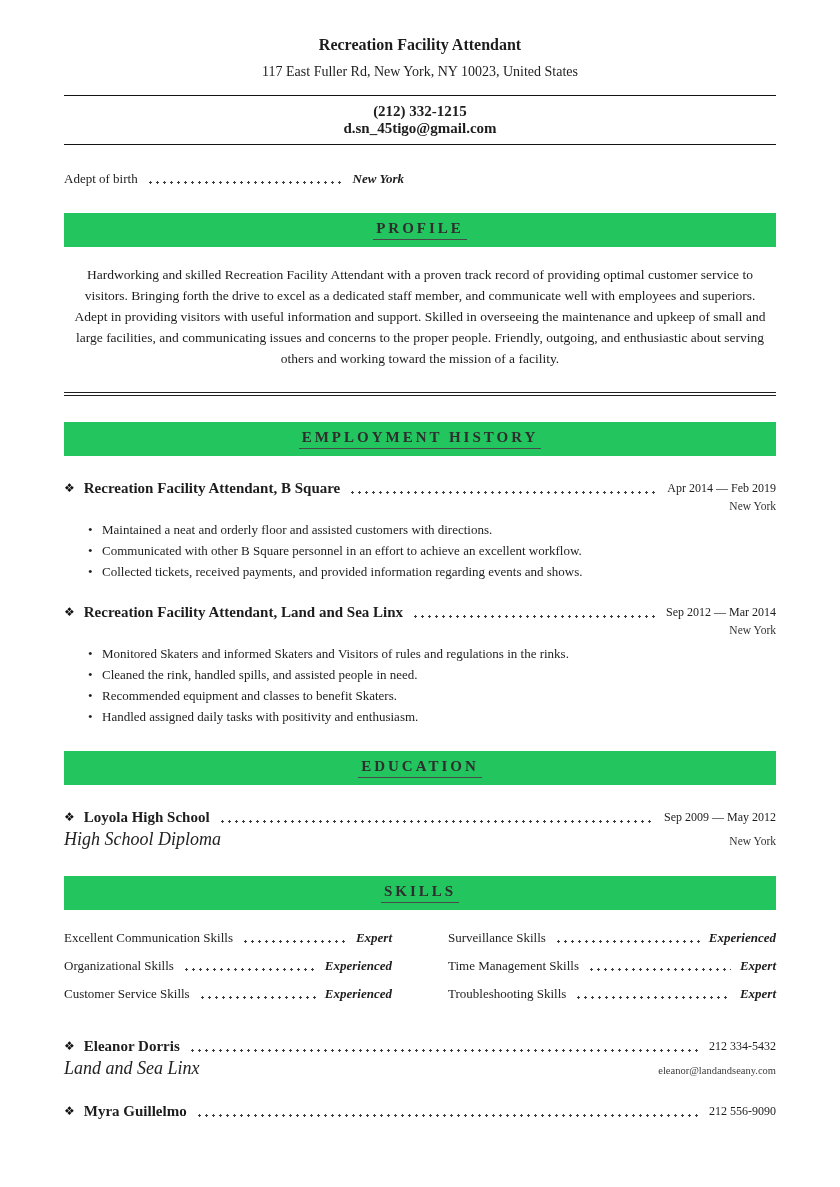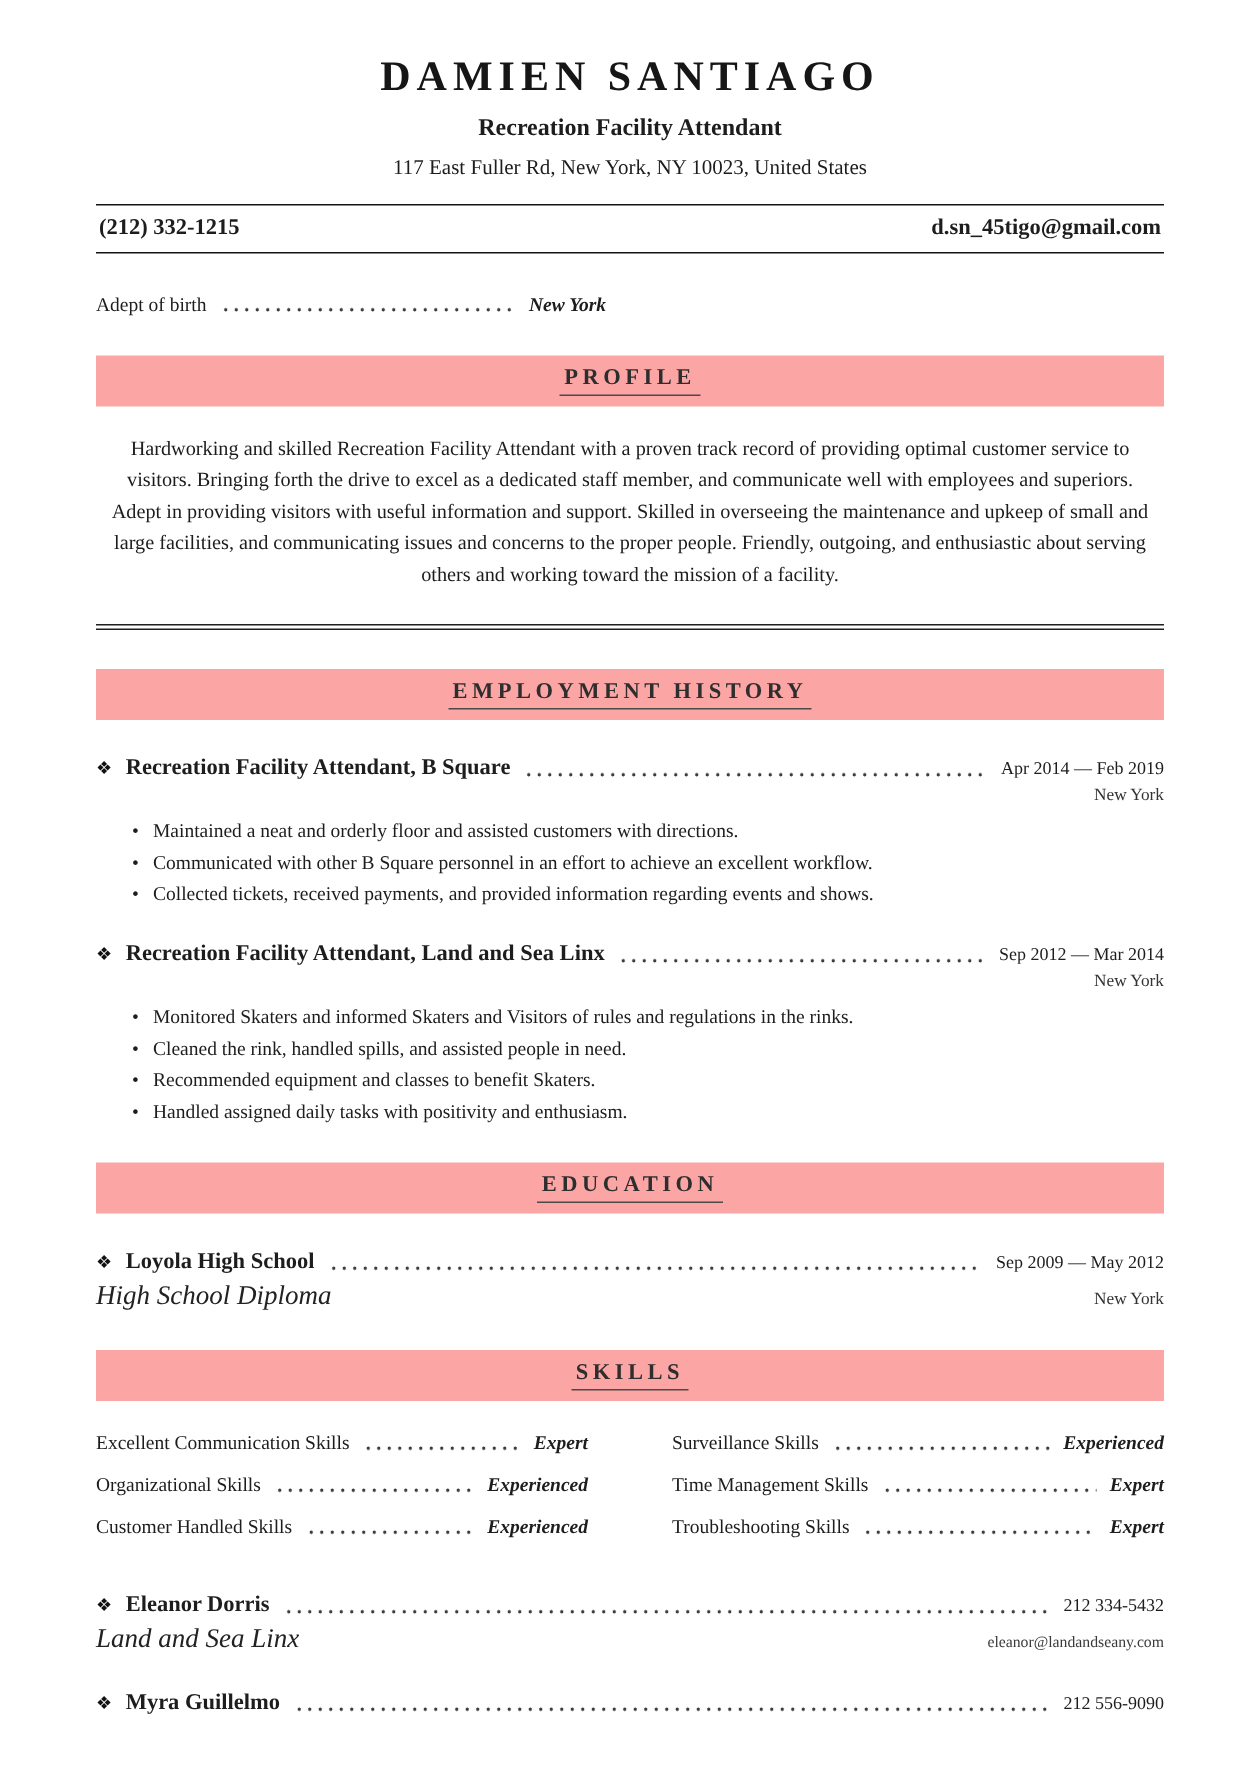--- a/index.html
+++ b/index.html
@@ -36,35 +36,36 @@
   }
   .contact-band {
     display: flex;
     justify-content: space-between;
     align-items: center;
     border-top: 1px solid #141414;
     border-bottom: 1px solid #141414;
     padding: 7px 2px;
     font-weight: 700;
     font-size: 15px;
+    flex-direction: column;
   }
 
   
   .dots {
     flex: 1 1 auto;
     height: 3px;
     margin: 0 9px 3px;
     align-self: flex-end;
     background-image: radial-gradient(circle, #3c3c3c 1.1px, rgba(0,0,0,0) 1.3px);
     background-size: 7px 3px;
     background-repeat: repeat-x;
     background-position: left bottom;
   }
   .section-band {
-    background: #fca5a5;
+    background: #22c55e;
     text-align: center;
     padding: 6px 0 7px;
     margin-top: 26px;
   }
   .section-title {
     display: inline-block;
     font-size: 15px;
     font-weight: 700;
     letter-spacing: 3px;
     color: #2e2e2e;
@@ -142,21 +143,20 @@
     margin-bottom: 12px;
   }
   .skill-name { white-space: nowrap; }
   .skill-level { font-weight: 700; font-style: italic; white-space: nowrap; }
 </style>
 </head>
 <body>
 
 <div class="page">
 
-  <h1 class="name">DAMIEN SANTIAGO</h1>
   <div class="headline">Recreation Facility Attendant</div>
   <div class="address">117 East Fuller Rd, New York, NY 10023, United States</div>
 
   <div class="contact-band">
     <span>(212) 332-1215</span>
     <span>d.sn_45tigo@gmail.com</span>
   </div>
 
   <div class="pob-row">
     <span>Adept of birth</span>
@@ -245,21 +245,21 @@
       <span class="skill-name">Organizational Skills</span>
       <span class="dots"></span>
       <span class="skill-level">Experienced</span>
     </div>
     <div class="skill-row">
       <span class="skill-name">Time Management Skills</span>
       <span class="dots"></span>
       <span class="skill-level">Expert</span>
     </div>
     <div class="skill-row">
-      <span class="skill-name">Customer Handled Skills</span>
+      <span class="skill-name">Customer Service Skills</span>
       <span class="dots"></span>
       <span class="skill-level">Experienced</span>
     </div>
     <div class="skill-row">
       <span class="skill-name">Troubleshooting Skills</span>
       <span class="dots"></span>
       <span class="skill-level">Expert</span>
     </div>
   </div>
 

